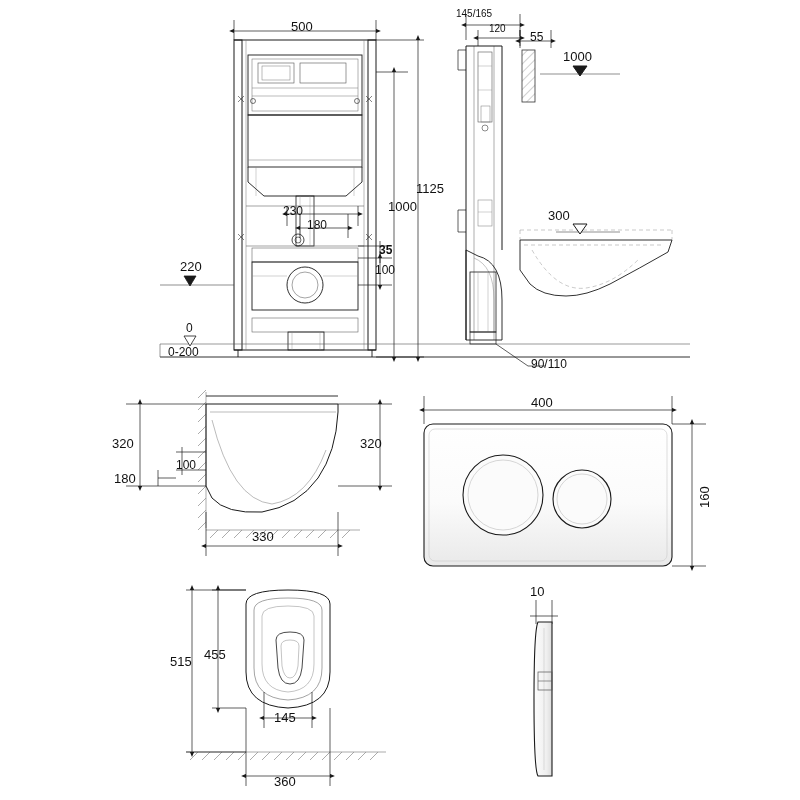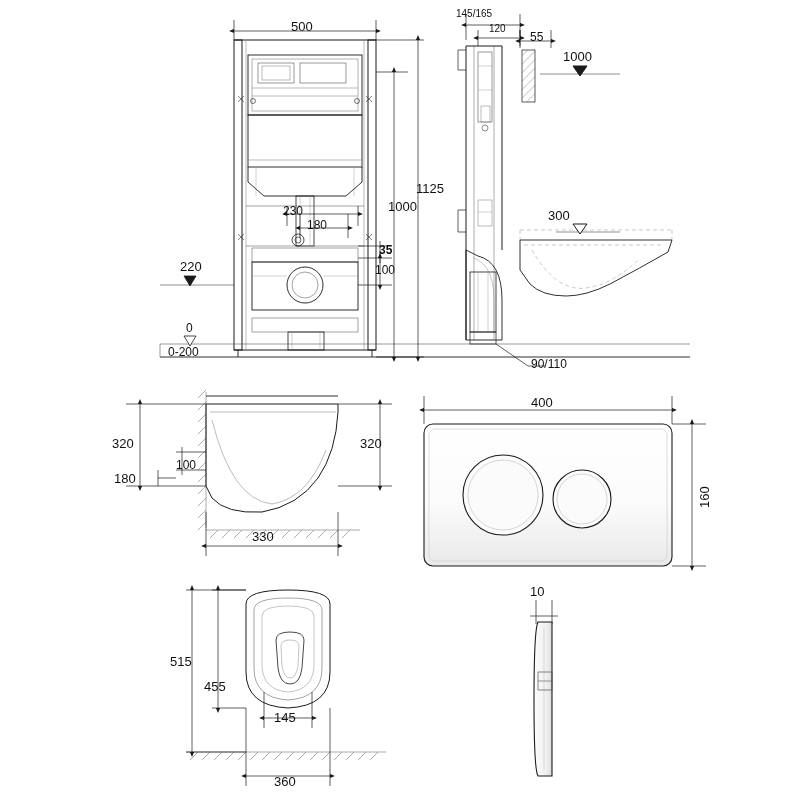--- a/index.html
+++ b/index.html
@@ -436,19 +436,19 @@
   <div class="dim-label" style="left:112px; top:437px;">320</div>
   <div class="dim-label" style="left:360px; top:437px;">320</div>
   <div class="dim-label small" style="left:176px; top:459px;">100</div>
   <div class="dim-label" style="left:114px; top:472px;">180</div>
   <div class="dim-label" style="left:252px; top:530px;">330</div>
 
   <div class="dim-label" style="left:531px; top:396px;">400</div>
   <div class="dim-label vert" style="left:698px; top:508px;">160</div>
 
   <div class="dim-label" style="left:170px; top:655px;">515</div>
-  <div class="dim-label" style="left:204px; top:680px;text-align:right;">455</div>
+  <div class="dim-label" style="left:204px; top:648px;text-align:right;">455</div>
   <div class="dim-label" style="left:274px; top:711px;text-align:right;">145</div>
   <div class="dim-label" style="left:274px; top:775px;">360</div>
 
   <div class="dim-label" style="left:530px; top:585px;">10</div>
 
 </div>
 
 </body></html>

